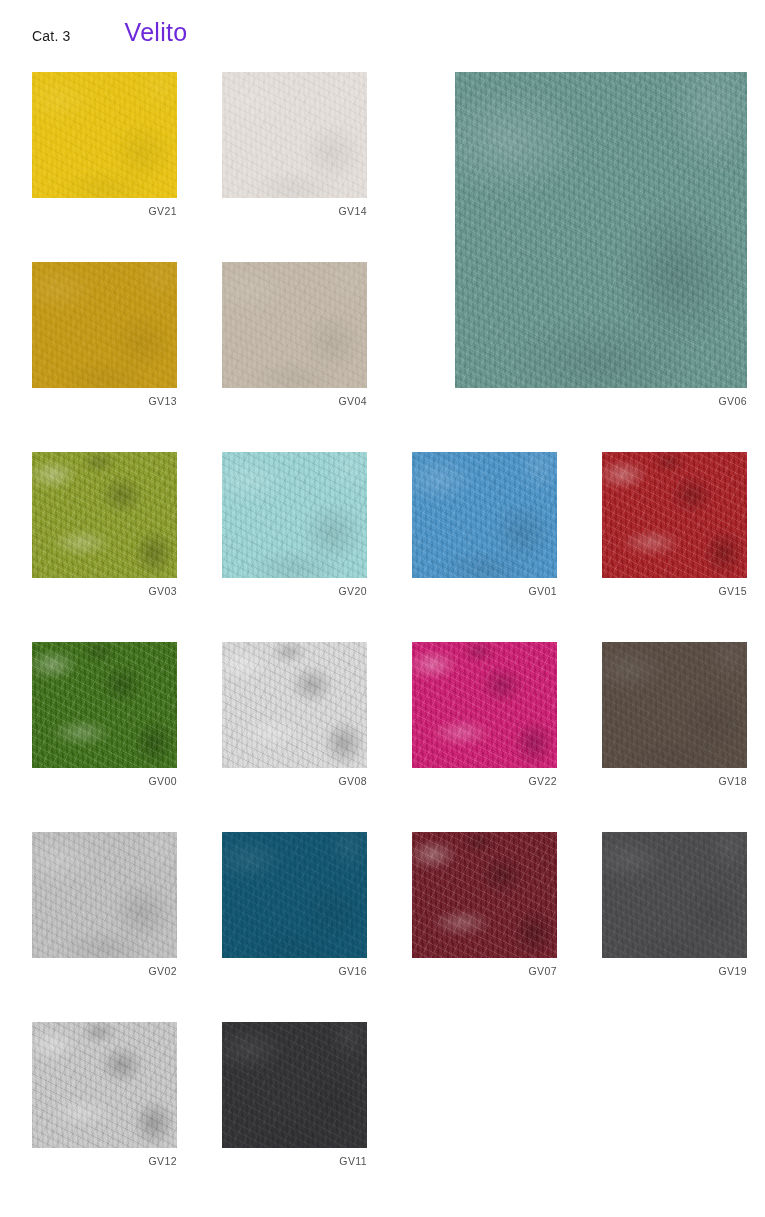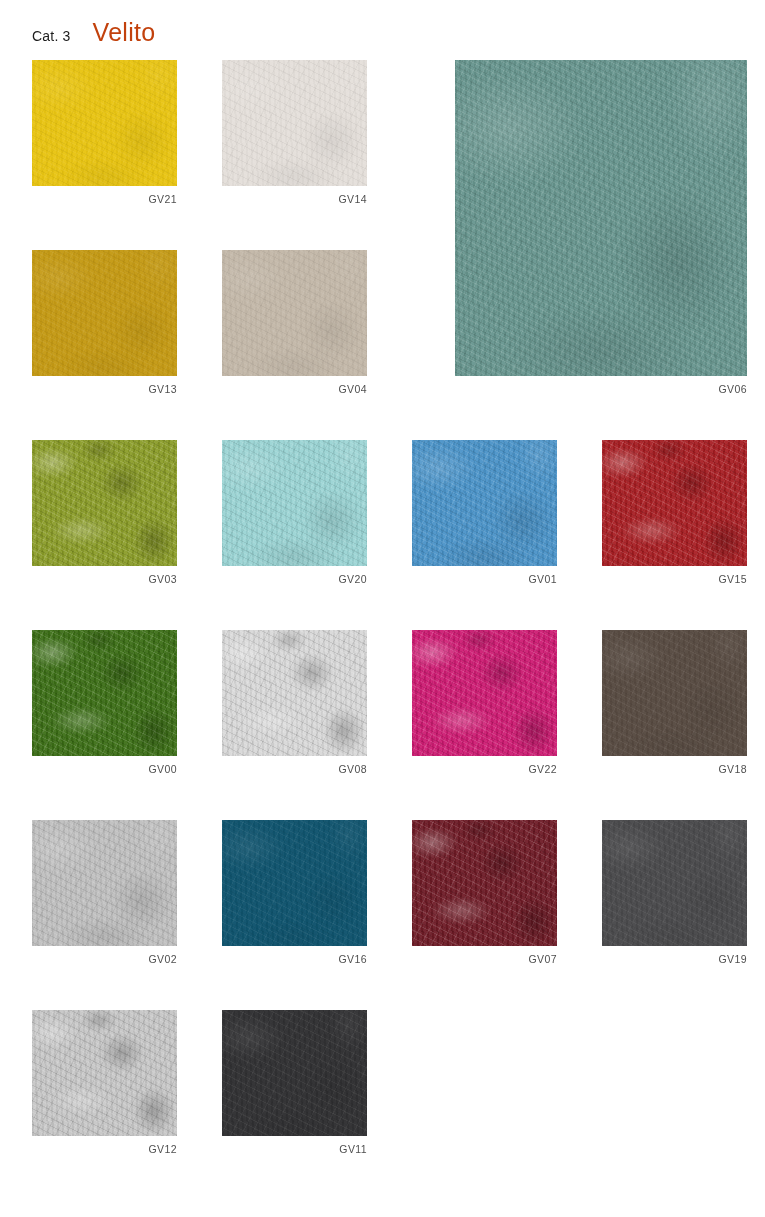--- a/index.html
+++ b/index.html
@@ -35,28 +35,29 @@
   .cat-label {
     font-size: 14px;
     font-weight: 400;
     letter-spacing: 0.2px;
     color: #1c1c1c;
   }
   .collection-name {
     font-size: 25px;
     font-weight: 400;
     letter-spacing: 0.3px;
-    color: #c2410c;
+    color: #6d28d9;
+    margin-left: 32px;
   }
 
   
   .swatch-grid {
     position: absolute;
     left: 32px;
-    top: 60px;
+    top: 72px;
     width: 702px;
     display: grid;
     grid-template-columns: repeat(4, 145px);
     grid-auto-rows: 146px;
     column-gap: 45px;
     row-gap: 44px;
   }
 
   .swatch-cell {
     position: relative;

